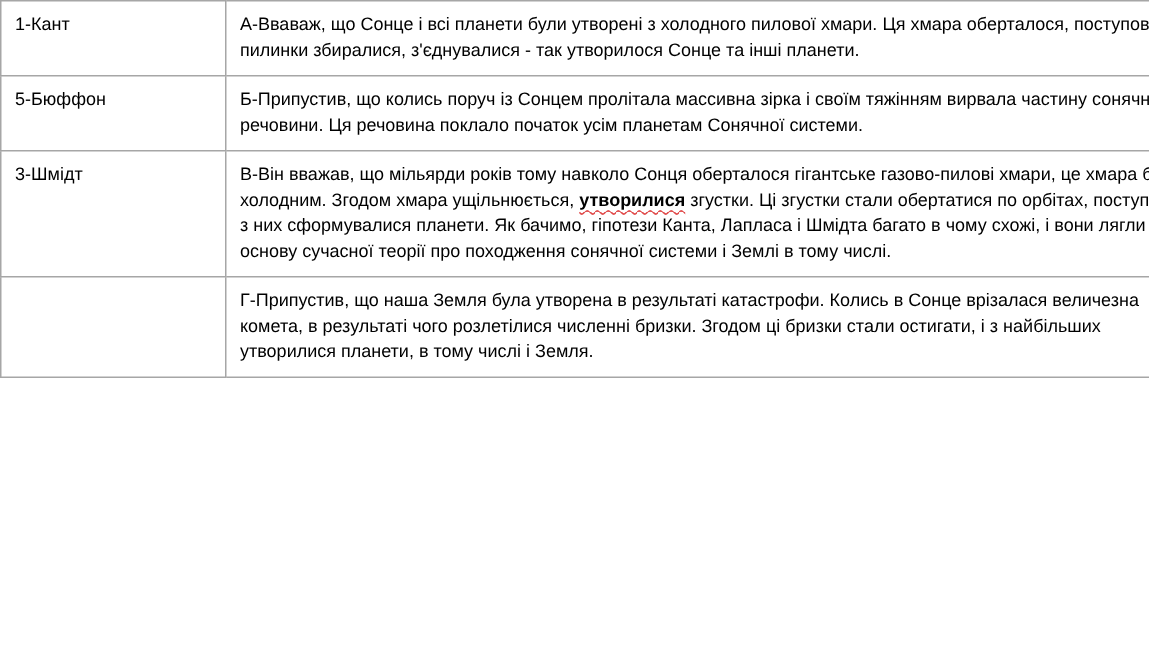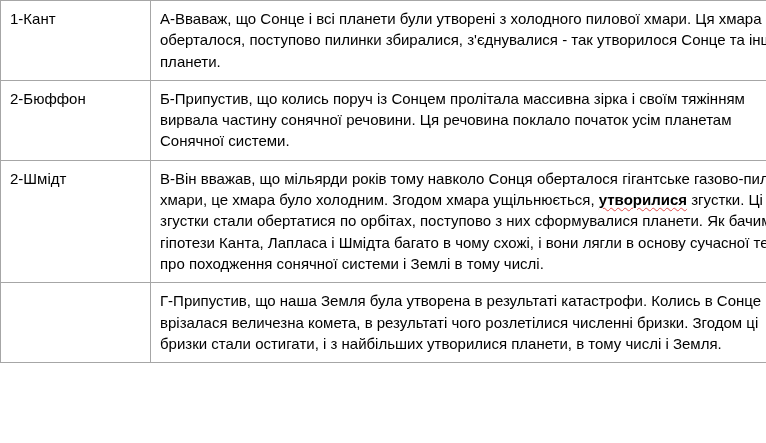--- a/index.html
+++ b/index.html
@@ -16,21 +16,21 @@
   }
   .doc-table {
     border-collapse: collapse;
     width: 766px;
     table-layout: fixed;
   }
   .doc-table td {
     border: 1px solid #a6a6a6;
     vertical-align: top;
     padding: 7px 9px 8px 9px;
-    font-size: 15px;
+    font-size: 12px;
     line-height: 1.42;
     word-wrap: break-word;
   }
   .col-label {
     width: 131px;
   }
   .col-text {
     width: 633px;
   }
   .cell-inner {
@@ -61,33 +61,33 @@
       </td>
       <td class="col-text">
         <div class="cell-inner">
           <span>А-Вваваж, що Сонце і всі планети були утворені з холодного пилової хмари. Ця хмара оберталося, поступово пилинки збиралися, з'єднувалися - так утворилося Сонце та інші планети.</span>
         </div>
       </td>
     </tr>
     <tr>
       <td class="col-label">
         <div class="cell-inner">
-          <span>2-Бюффон</span>
+          <span>5-Бюффон</span>
         </div>
       </td>
       <td class="col-text">
         <div class="cell-inner">
           <span>Б-Припустив, що колись поруч із Сонцем пролітала массивна зірка і своїм тяжінням вирвала частину сонячної речовини. Ця речовина поклало початок усім планетам Сонячної системи.</span>
         </div>
       </td>
     </tr>
     <tr>
       <td class="col-label">
         <div class="cell-inner">
-          <span>2-Шмідт</span>
+          <span>3-Шмідт</span>
         </div>
       </td>
       <td class="col-text">
         <div class="cell-inner">
           <span>В-Він вважав, що мільярди років тому навколо Сонця оберталося гігантське газово-пилові хмари, це хмара було холодним. Згодом хмара ущільнюється, </span><span class="spell-underline">утворилися</span><span> згустки. Ці згустки стали обертатися по орбітах, поступово з них сформувалися планети. Як бачимо, гіпотези Канта, Лапласа і Шмідта багато в чому схожі, і вони лягли в основу сучасної теорії про походження сонячної системи і Землі в тому числі.</span>
           
         </div>
       </td>
     </tr>
     <tr>

